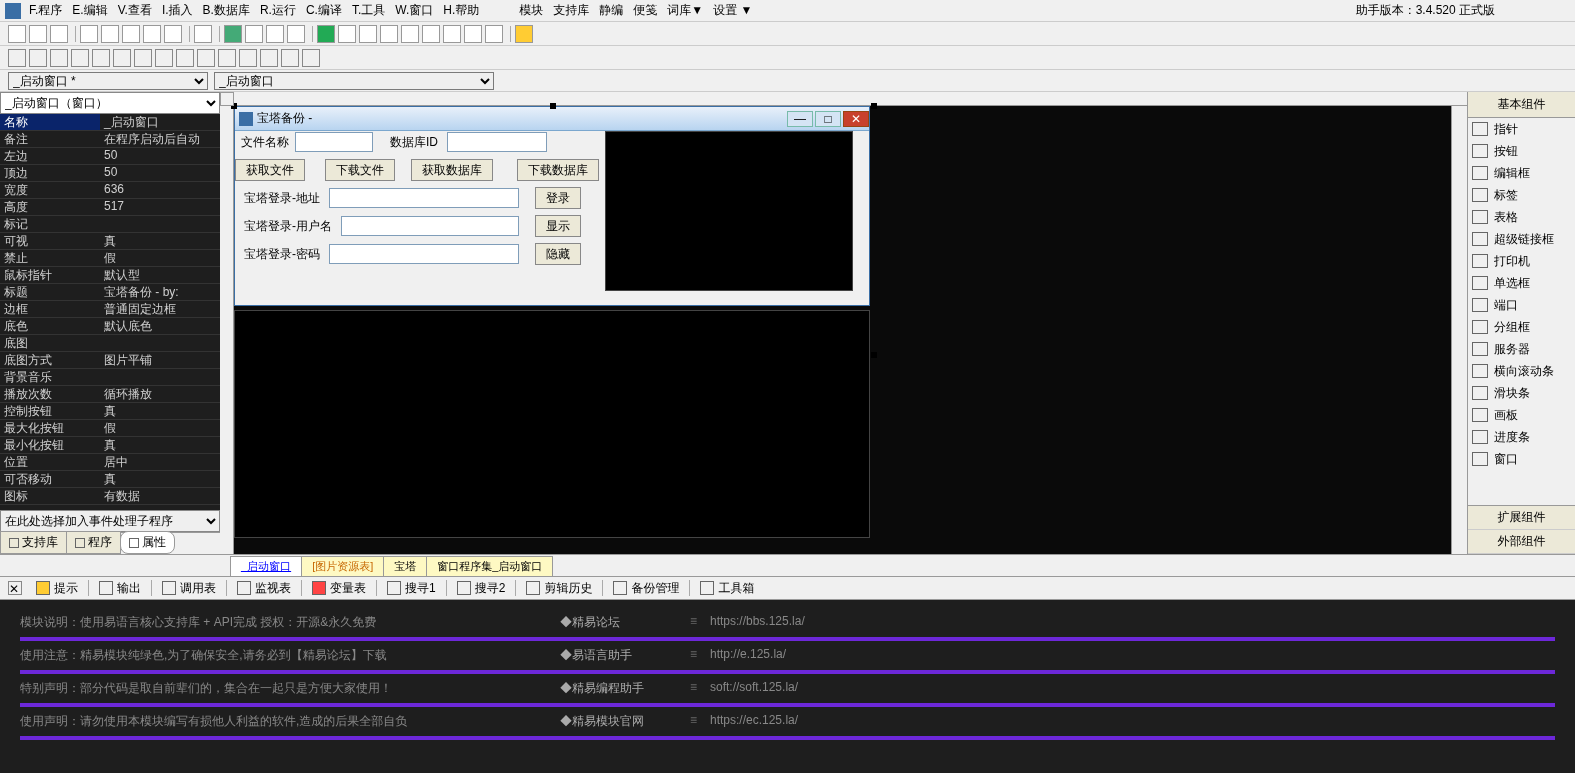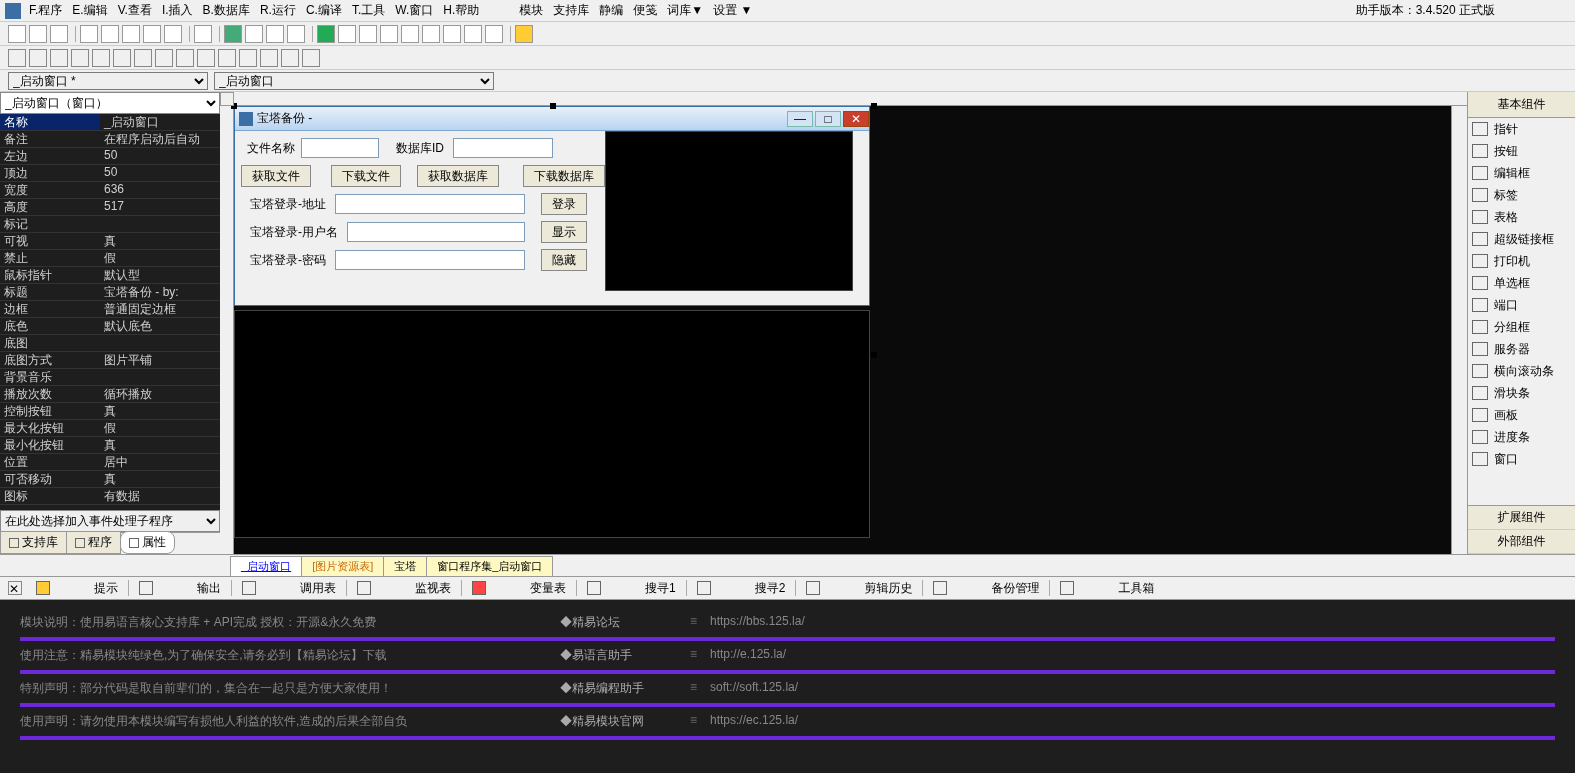--- a/index.html
+++ b/index.html
@@ -33,39 +33,39 @@
 .canvas-area{flex:1;background:#0a0a0a;position:relative;overflow:hidden;}
 .ruler-corner{position:absolute;left:0;top:0;width:14px;height:14px;background:#f0f0f0;border:1px solid #999;z-index:2;}
 .ruler-h{position:absolute;left:0;top:0;right:0;height:14px;background:#f0f0f0;border-bottom:1px solid #999;}
 .ruler-v{position:absolute;left:0;top:0;bottom:0;width:14px;background:#f0f0f0;border-right:1px solid #999;}
 .design-win{position:absolute;left:14px;top:14px;width:636px;height:200px;background:#f0f0f0;border:1px solid #3a6ea5;}
 .design-win .titlebar{height:24px;background:linear-gradient(#e8f0fa,#b8d4f0);display:flex;align-items:center;padding-left:4px;border-bottom:1px solid #7ba7ce;}
 .design-win .titlebar .tico{width:14px;height:14px;background:#3a6ea5;margin-right:4px;}
 .design-win .titlebar .tlbl{flex:1;}
 .design-win .titlebar .winbtn{width:26px;height:16px;margin-left:2px;background:#d4e4f4;border:1px solid #7ba;text-align:center;line-height:14px;cursor:pointer;}
 .design-win .titlebar .winbtn.close{background:#c8402c;color:#fff;border-color:#941;}
-.design-body{padding:6px;position:relative;height:170px;}
+.design-body{position:relative;height:170px;}
 .frow{display:flex;align-items:center;margin-bottom:6px;height:22px;}
 .flbl{display:inline-block;text-align:center;font-size:12px;border:1px solid transparent;}
 .fin{border:1px solid #7f9db9;height:20px;background:#fff;}
 .fbtn{border:1px solid #888;background:#ece9d8;height:22px;padding:0 10px;cursor:pointer;font-size:12px;}
 .black-box{background:#000;border:1px solid #444;position:absolute;}
 .right-panel{width:108px;background:#f0f0f0;border-left:1px solid #999;display:flex;flex-direction:column;}
 .rp-title{text-align:center;padding:4px;border-bottom:1px solid #999;background:#ece9d8;}
 .comp-list{flex:1;overflow:hidden;}
 .comp-item{display:flex;align-items:center;height:22px;padding-left:4px;cursor:pointer;}
 .comp-item .ci{width:16px;height:14px;border:1px solid #666;margin-right:6px;}
 .rp-bottom{border-top:1px solid #999;}
 .rp-bottom div{text-align:center;padding:3px;border-bottom:1px solid #ccc;background:#ece9d8;cursor:pointer;}
 .bottom-tabs{height:22px;background:#f0f0f0;display:flex;align-items:flex-end;padding-left:230px;border-top:1px solid #999;}
 .bt{padding:2px 10px;border:1px solid #999;border-bottom:none;background:#fef9c3;cursor:pointer;font-size:11px;margin-right:-1px;}
 .bt.active{background:#fff;color:#00f;text-decoration:underline;}
 .bt.orange{color:#c66600;}
 .tool-tabs{height:24px;background:#f0f0f0;display:flex;align-items:center;padding-left:8px;border-top:1px solid #999;border-bottom:1px solid #999;}
-.tt{display:flex;align-items:center;padding:0 8px;cursor:pointer;height:22px;gap:40px;}
+.tt{display:flex;align-items:center;padding:0 8px;cursor:pointer;height:22px;}
 .tt .ti{width:14px;height:14px;border:1px solid #666;margin-right:4px;}
 .tool-tabs .sep{width:1px;height:16px;background:#aaa;margin:0 2px;}
 .output{background:#1e1e1e;color:#888;height:175px;padding:8px 20px;overflow:hidden;}
 .output .line{display:flex;border-bottom:4px solid #6d28d9;padding:6px 0;font-family:Consolas,monospace;}
 .output .c1{width:540px;}
 .output .c2{width:130px;color:#aaa;}
 .output .c3{width:20px;color:#666;}
 .output .c4{color:#888;}
 .scrollbar-v{position:absolute;right:0;width:16px;background:#f0f0f0;border-left:1px solid #999;}
 </style>

